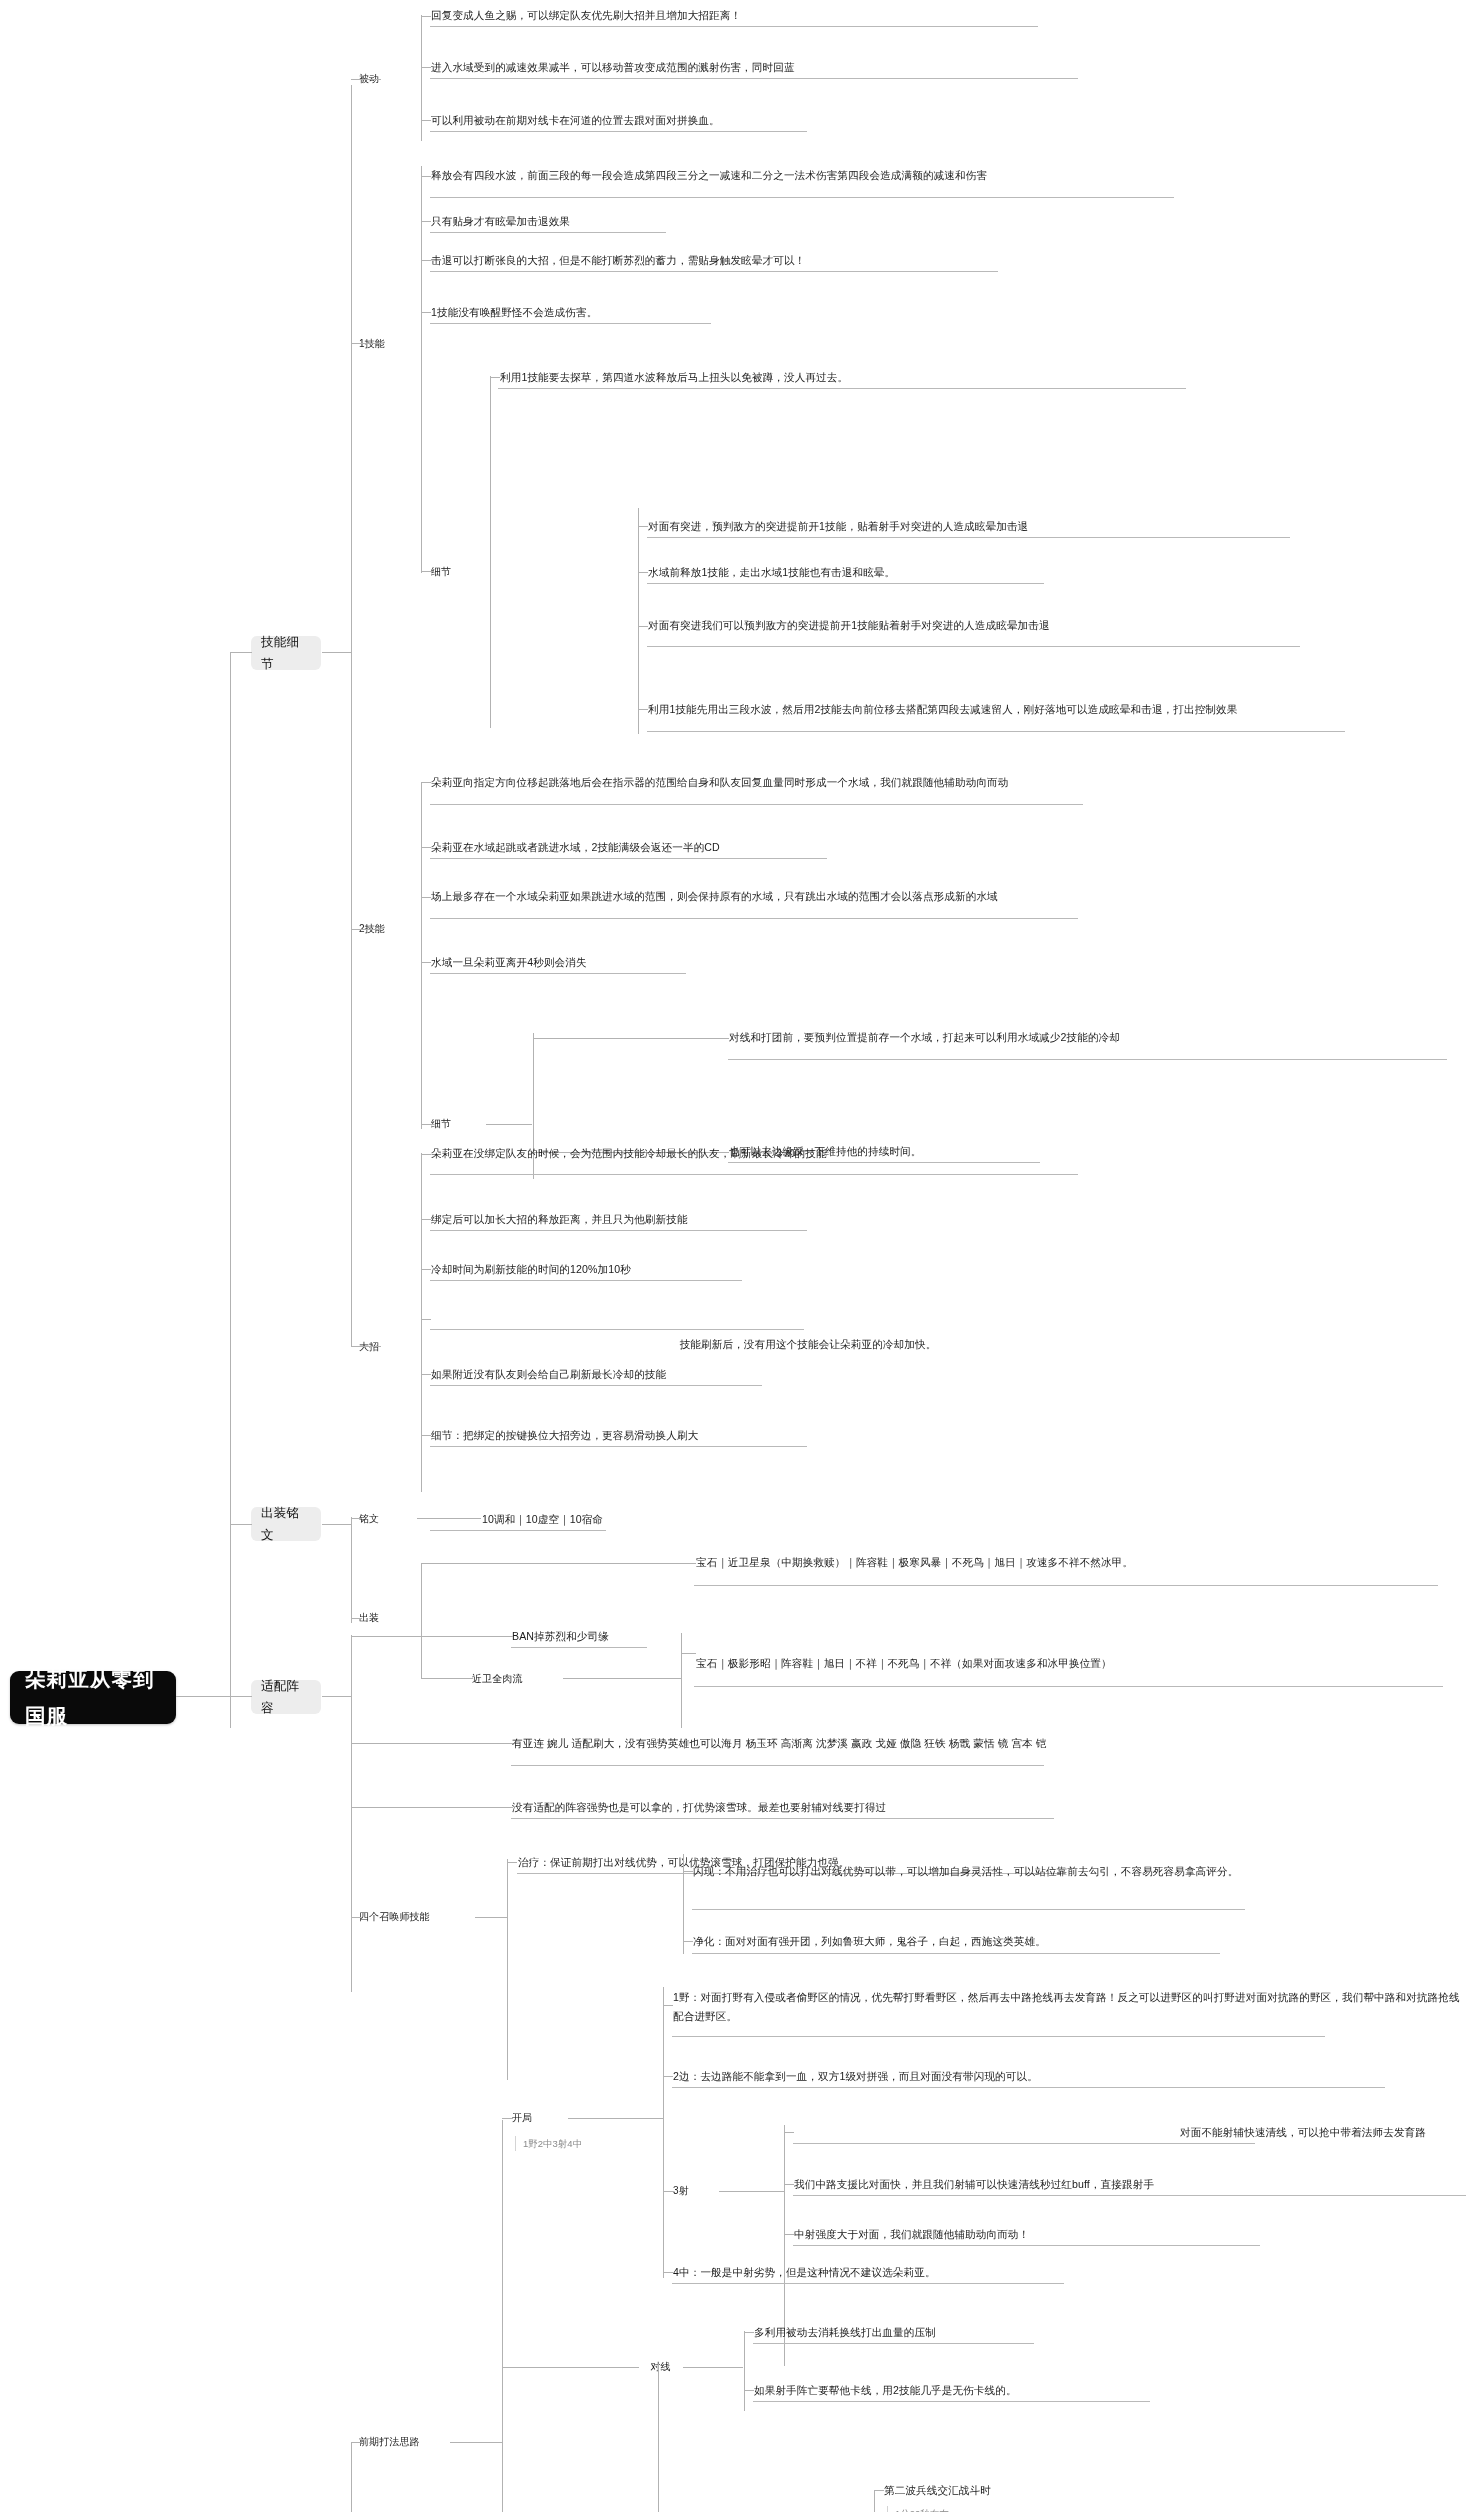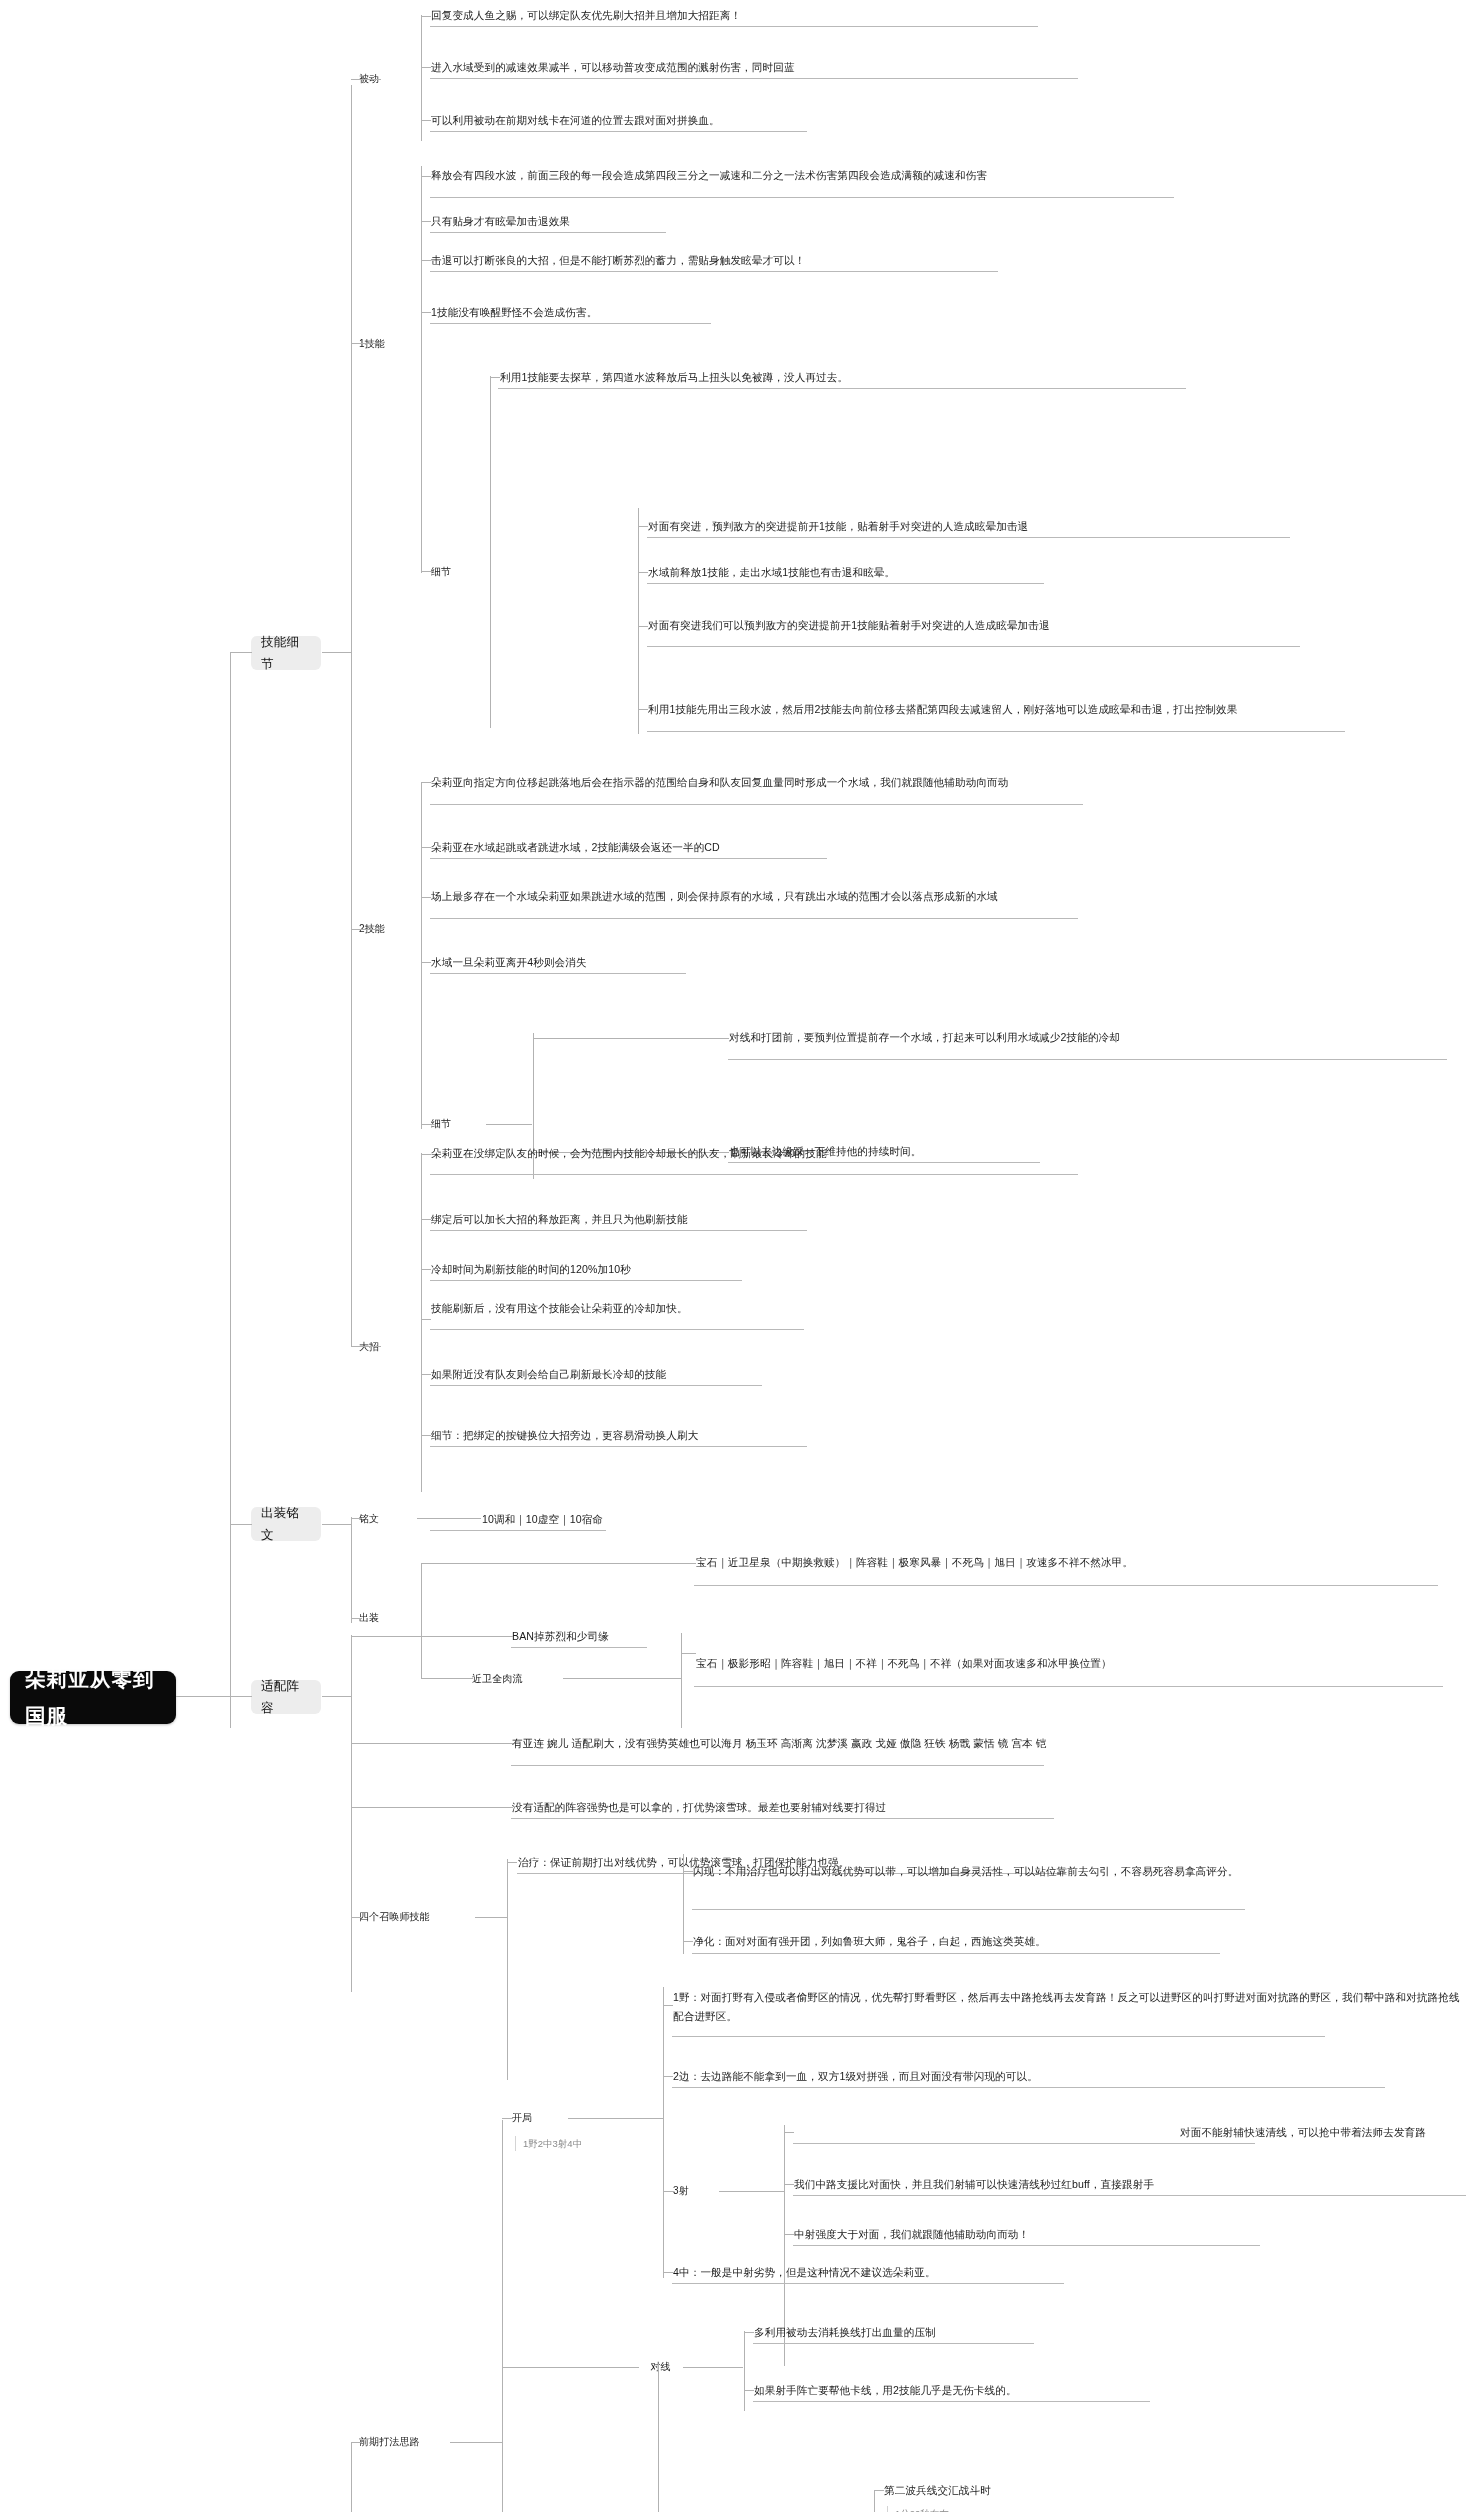--- a/index.html
+++ b/index.html
@@ -259,21 +259,21 @@
   </div>
   <div class="ul" style="left:430px;top:1230px;width:377px;"></div>
   <div class="ln h" style="left:421px;top:1219px;width:10px;"></div>
 
   <div class="node leaf" style="left:431px;top:1261px;width:754px;height:17px;">
     <span class="txt">冷却时间为刷新技能的时间的120%加10秒</span>
   </div>
   <div class="ul" style="left:430px;top:1280px;width:312px;"></div>
   <div class="ln h" style="left:421px;top:1269px;width:10px;"></div>
 
-  <div class="node leaf" style="left:431px;top:1300px;width:754px;height:17px;">
+  <div class="node leaf" style="left:431px;top:1336px;width:754px;height:17px;text-align:center;">
     <span class="txt">技能刷新后，没有用这个技能会让朵莉亚的冷却加快。</span>
   </div>
   <div class="ul" style="left:430px;top:1329px;width:374px;"></div>
   <div class="ln h" style="left:421px;top:1319px;width:10px;"></div>
 
   <div class="node leaf" style="left:431px;top:1366px;width:754px;height:17px;">
     <span class="txt">如果附近没有队友则会给自己刷新最长冷却的技能</span>
   </div>
   <div class="ul" style="left:430px;top:1385px;width:332px;"></div>
   <div class="ln h" style="left:421px;top:1374px;width:10px;"></div>

